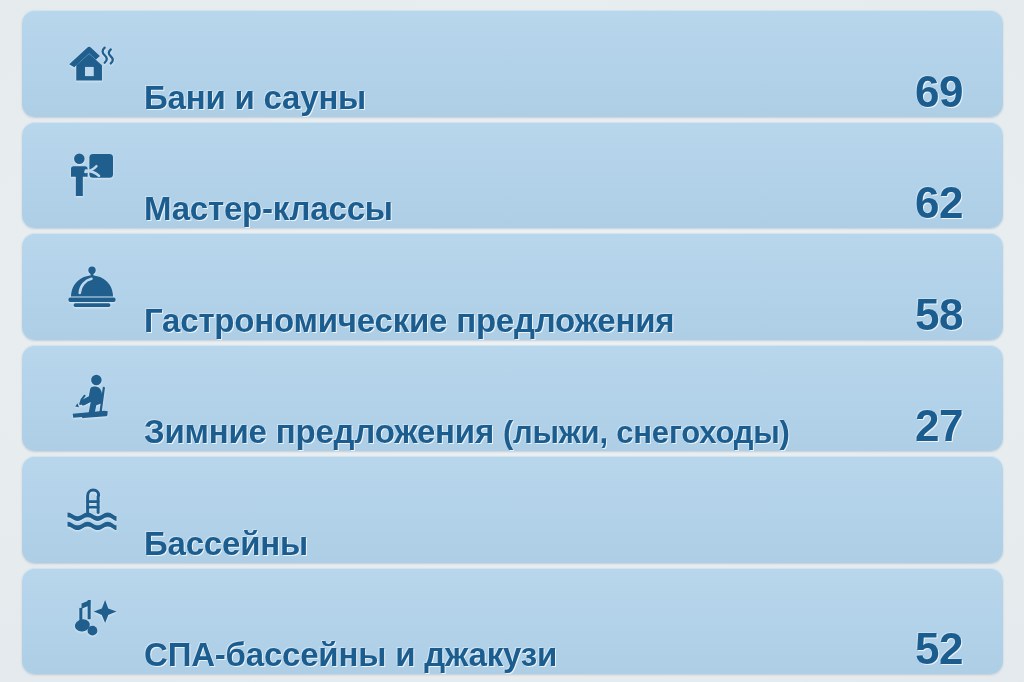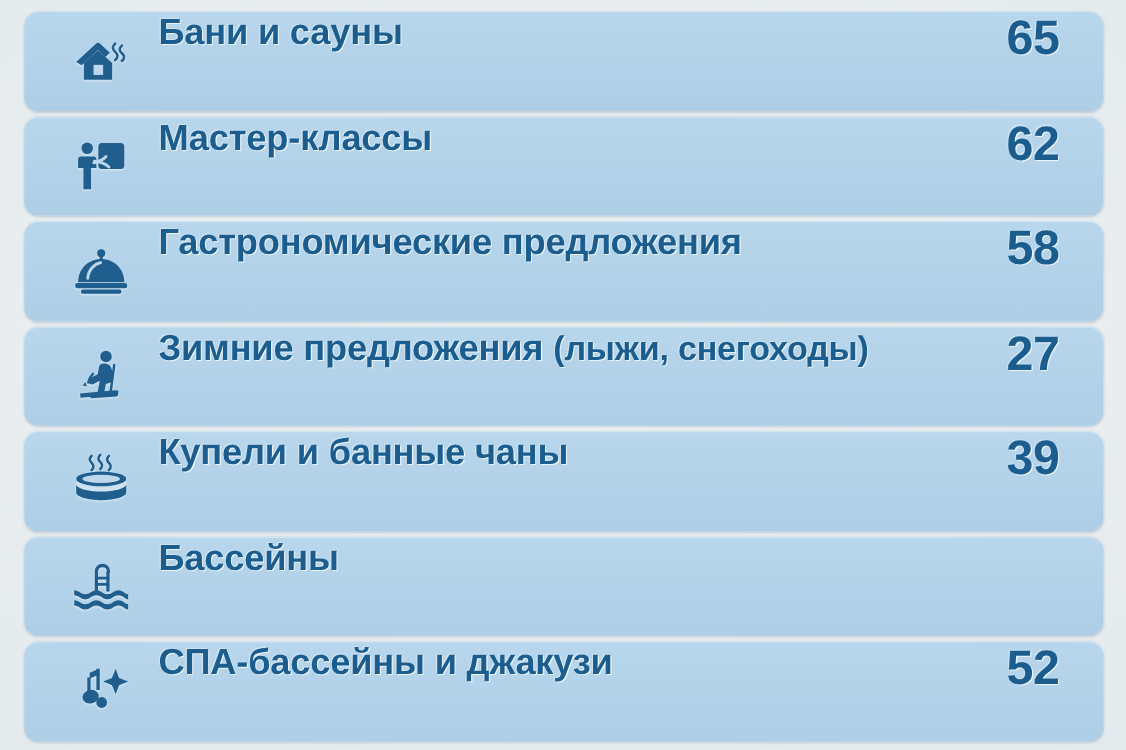--- a/index.html
+++ b/index.html
@@ -24,21 +24,21 @@
     padding: 10px 21px 8px 22px;
     display: flex;
     flex-direction: column;
     gap: 5px;
   }
   .row {
     position: relative;
     flex: 1 1 0;
     min-height: 0;
     display: flex;
-    align-items: flex-start;
+    align-items: flex-end;
     border-radius: 13px;
     background: linear-gradient(180deg, #b8d6ec 0%, #b2d2e9 55%, #aeceE6 100%);
     box-shadow:
       0 1px 2px rgba(120, 145, 165, 0.35),
       inset 0 1px 0 rgba(255, 255, 255, 0.35);
     padding: 0 22px 0 32px;
     box-sizing: border-box;
     overflow: hidden;
   }
   .icon-cell {
@@ -108,21 +108,21 @@
         <path d="M14 34.5 L28.7 21.3 L43.4 34.5 V52 H14 z"></path>
         <rect x="24" y="36.5" width="10" height="10.5" fill="#bdd8ec"></rect>
         <path d="M46.5 14.5 c-3.2 3 -3.2 5.6 0 8.6 c3.2 3 3.2 5.6 0 8.6" stroke="#1f5e8d" stroke-width="2.6" fill="none" stroke-linecap="round"></path>
         <path d="M53.5 16.5 c-3 2.8 -3 5.2 0 8 c3 2.8 3 5.2 0 8" stroke="#1f5e8d" stroke-width="2.6" fill="none" stroke-linecap="round"></path>
       </svg>
     </div>
     <div class="label-cell">
       <span class="label-main">Бани и сауны</span>
       <span class="label-sub"></span>
     </div>
-    <div class="value-cell">65</div>
+    <div class="value-cell">69</div>
   </div>
 
   <div class="row">
     <div class="icon-cell">
       <svg viewBox="0 0 64 64" fill="#1f5e8d" aria-hidden="true">
         <rect x="29" y="8" width="27" height="27" rx="4"></rect>
         <circle cx="17.5" cy="13.5" r="6"></circle>
         <path d="M11 22 h13 a3 3 0 0 1 3 3 v9 h-5.5 v22 h-8 V34 H8 v-9 a3 3 0 0 1 3-3z"></path>
         <path d="M24.5 28.5 c5 -1 9 -2.5 12.5 -6.5" stroke="#bdd8ec" stroke-width="3" fill="none" stroke-linecap="round"></path>
         <path d="M25 27 c6.5 0.5 11.5 2.5 15 6" stroke="#bdd8ec" stroke-width="3" fill="none" stroke-linecap="round"></path>
@@ -166,38 +166,20 @@
       </svg>
     </div>
     <div class="label-cell">
       <span class="label-main">Зимние предложения</span>
       <span class="label-sub">(лыжи, снегоходы)</span>
     </div>
     <div class="value-cell">27</div>
   </div>
 
 
-  <div class="row">
-    <div class="icon-cell">
-      <svg viewBox="0 0 64 64" fill="#1f5e8d" aria-hidden="true">
-        <path d="M22 5 c-2.6 2.6 -2.6 4.8 0 7.4 2.6 2.6 2.6 4.8 0 7.4" stroke="#1f5e8d" stroke-width="2.6" fill="none" stroke-linecap="round"></path>
-        <path d="M31 4 c-2.6 2.6 -2.6 4.8 0 7.4 2.6 2.6 2.6 4.8 0 7.4" stroke="#1f5e8d" stroke-width="2.6" fill="none" stroke-linecap="round"></path>
-        <path d="M40 5 c-2.6 2.6 -2.6 4.8 0 7.4 2.6 2.6 2.6 4.8 0 7.4" stroke="#1f5e8d" stroke-width="2.6" fill="none" stroke-linecap="round"></path>
-        <ellipse cx="32" cy="29" rx="26" ry="7.6"></ellipse>
-        <ellipse cx="32" cy="29" rx="19.5" ry="4.2" fill="#bdd8ec"></ellipse>
-        <path d="M6 31 v6 c0 4.2 11.6 7.6 26 7.6 s26 -3.4 26 -7.6 v-6 c0 4.2 -11.6 7.6 -26 7.6 S6 35.2 6 31z" fill="#cfe3f1"></path>
-        <path d="M6 34.5 c0 4.2 11.6 7.6 26 7.6 s26 -3.4 26 -7.6 v9 c0 4.2 -11.6 7.6 -26 7.6 S6 47.7 6 43.5z"></path>
-      </svg>
-    </div>
-    <div class="label-cell">
-      <span class="label-main">Купели и банные чаны</span>
-      <span class="label-sub"></span>
-    </div>
-    <div class="value-cell">39</div>
-  </div>
 
   <div class="row">
     <div class="icon-cell">
       <svg viewBox="0 0 64 64" fill="#1f5e8d" aria-hidden="true">
         <path d="M27 36 V17 c0 -4 2.6 -6.6 6.4 -6.6 3.8 0 6.2 2.6 6.2 6.2" stroke="#1f5e8d" stroke-width="3.4" fill="none" stroke-linecap="round"></path>
         <path d="M39 36 V17.6" stroke="#1f5e8d" stroke-width="3.4" fill="none" stroke-linecap="round"></path>
         <path d="M27 23.5 h12" stroke="#1f5e8d" stroke-width="3" fill="none" stroke-linecap="round"></path>
         <path d="M27 30 h12" stroke="#1f5e8d" stroke-width="3" fill="none" stroke-linecap="round"></path>
         <path d="M4 36 c5 0 6.5 4.2 11.5 4.2 S22 36 27 36 s6.5 4.2 11.5 4.2 S45 36 50 36 s6.5 4.2 10 4.2 v5.4 c-3.5 0 -5 -4.2 -10 -4.2 s-6.5 4.2 -11.5 4.2 S32 41.4 27 41.4 s-6.5 4.2 -11.5 4.2 S9 41.4 4 41.4z"></path>
         <path d="M4 46.5 c5 0 6.5 4.2 11.5 4.2 S22 46.5 27 46.5 s6.5 4.2 11.5 4.2 S45 46.5 50 46.5 s6.5 4.2 10 4.2 v5.4 c-3.5 0 -5 -4.2 -10 -4.2 s-6.5 4.2 -11.5 4.2 S32 51.9 27 51.9 s-6.5 4.2 -11.5 4.2 S9 51.9 4 51.9z"></path>

